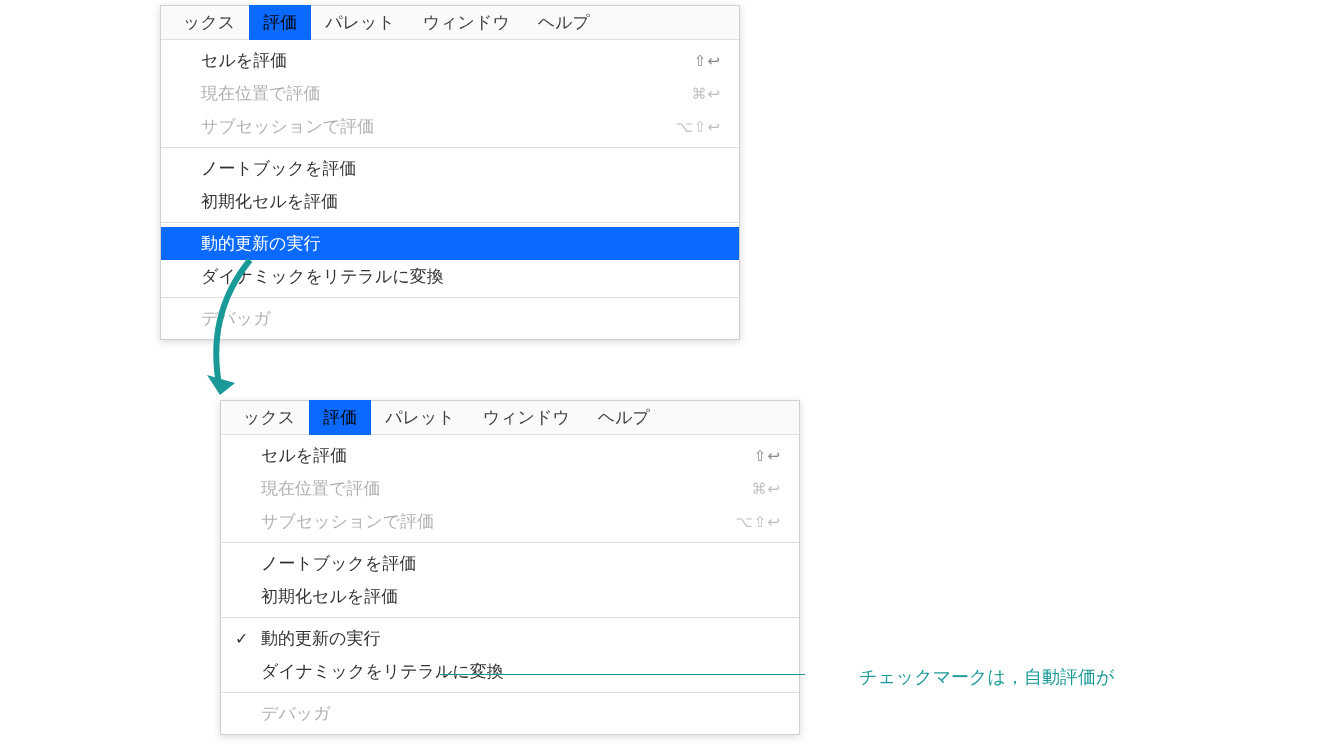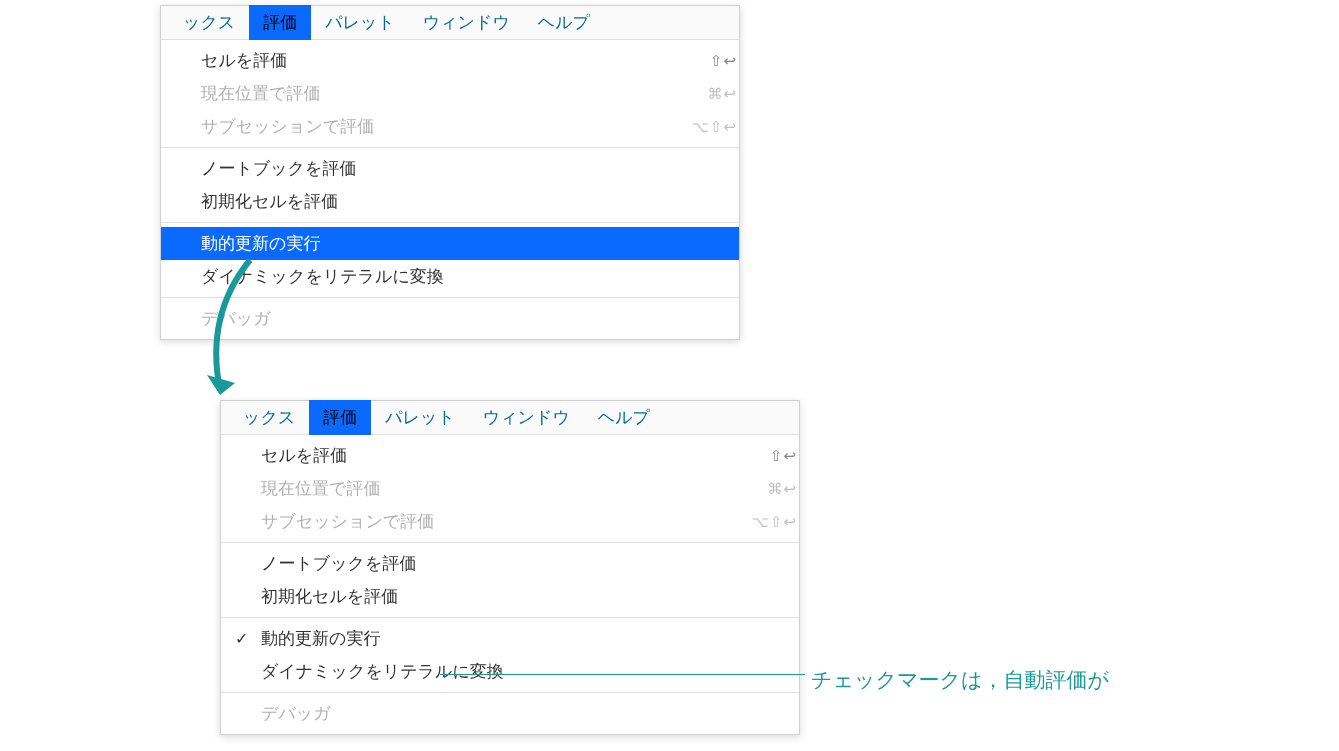--- a/index.html
+++ b/index.html
@@ -20,36 +20,36 @@
       display: flex;
       align-items: center;
       height: 34px;
       background: #fafafa;
       border-bottom: 1px solid #e0e0e0;
       padding-left: 8px;
       font-size: 17px;
     }
     .menubar-item {
       padding: 6px 14px;
-      color: #0369a1;
+      color: #404040;
       cursor: default;
     }
     .menubar-item.active {
       background: #0a6aff;
       color: #000000;
     }
     .dropdown {
       background: #fff;
       padding: 4px 0;
     }
     .menu-item {
       display: flex;
       align-items: center;
       justify-content: space-between;
-      padding: 5px 2px 5px 40px;
+      padding: 5px 18px 5px 40px;
       font-size: 17px;
       color: #333;
       position: relative;
       min-height: 30px;
     }
     .menu-item.disabled { color: #b0b0b0; gap: 24px; }
     .menu-item.highlighted {
       background: #0a6aff;
       color: #fff;
     }
@@ -71,24 +71,24 @@
       margin: 4px 0;
     }
     .arrow {
       position: absolute;
       left: 185px;
       top: 255px;
       pointer-events: none;
     }
     .annotation {
       position: absolute;
-      left: 811px;
+      left: 859px;
       top: 663px;
       color: #1a9999;
-      font-size: 21px;
+      font-size: 18px;
       line-height: 1.6;
     }
     .annotation-line {
       position: absolute;
       left: 440px;
       top: 674px;
       width: 365px;
       height: 1px;
       background: #1a9999;
     }

